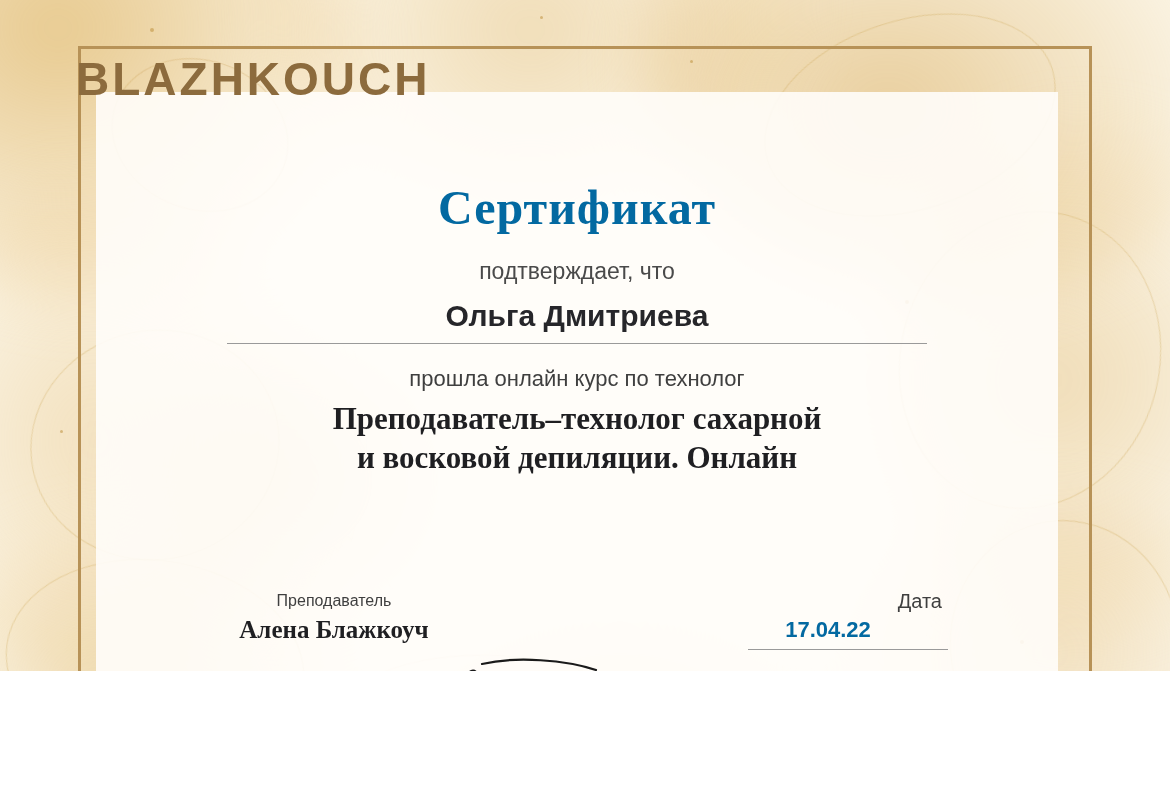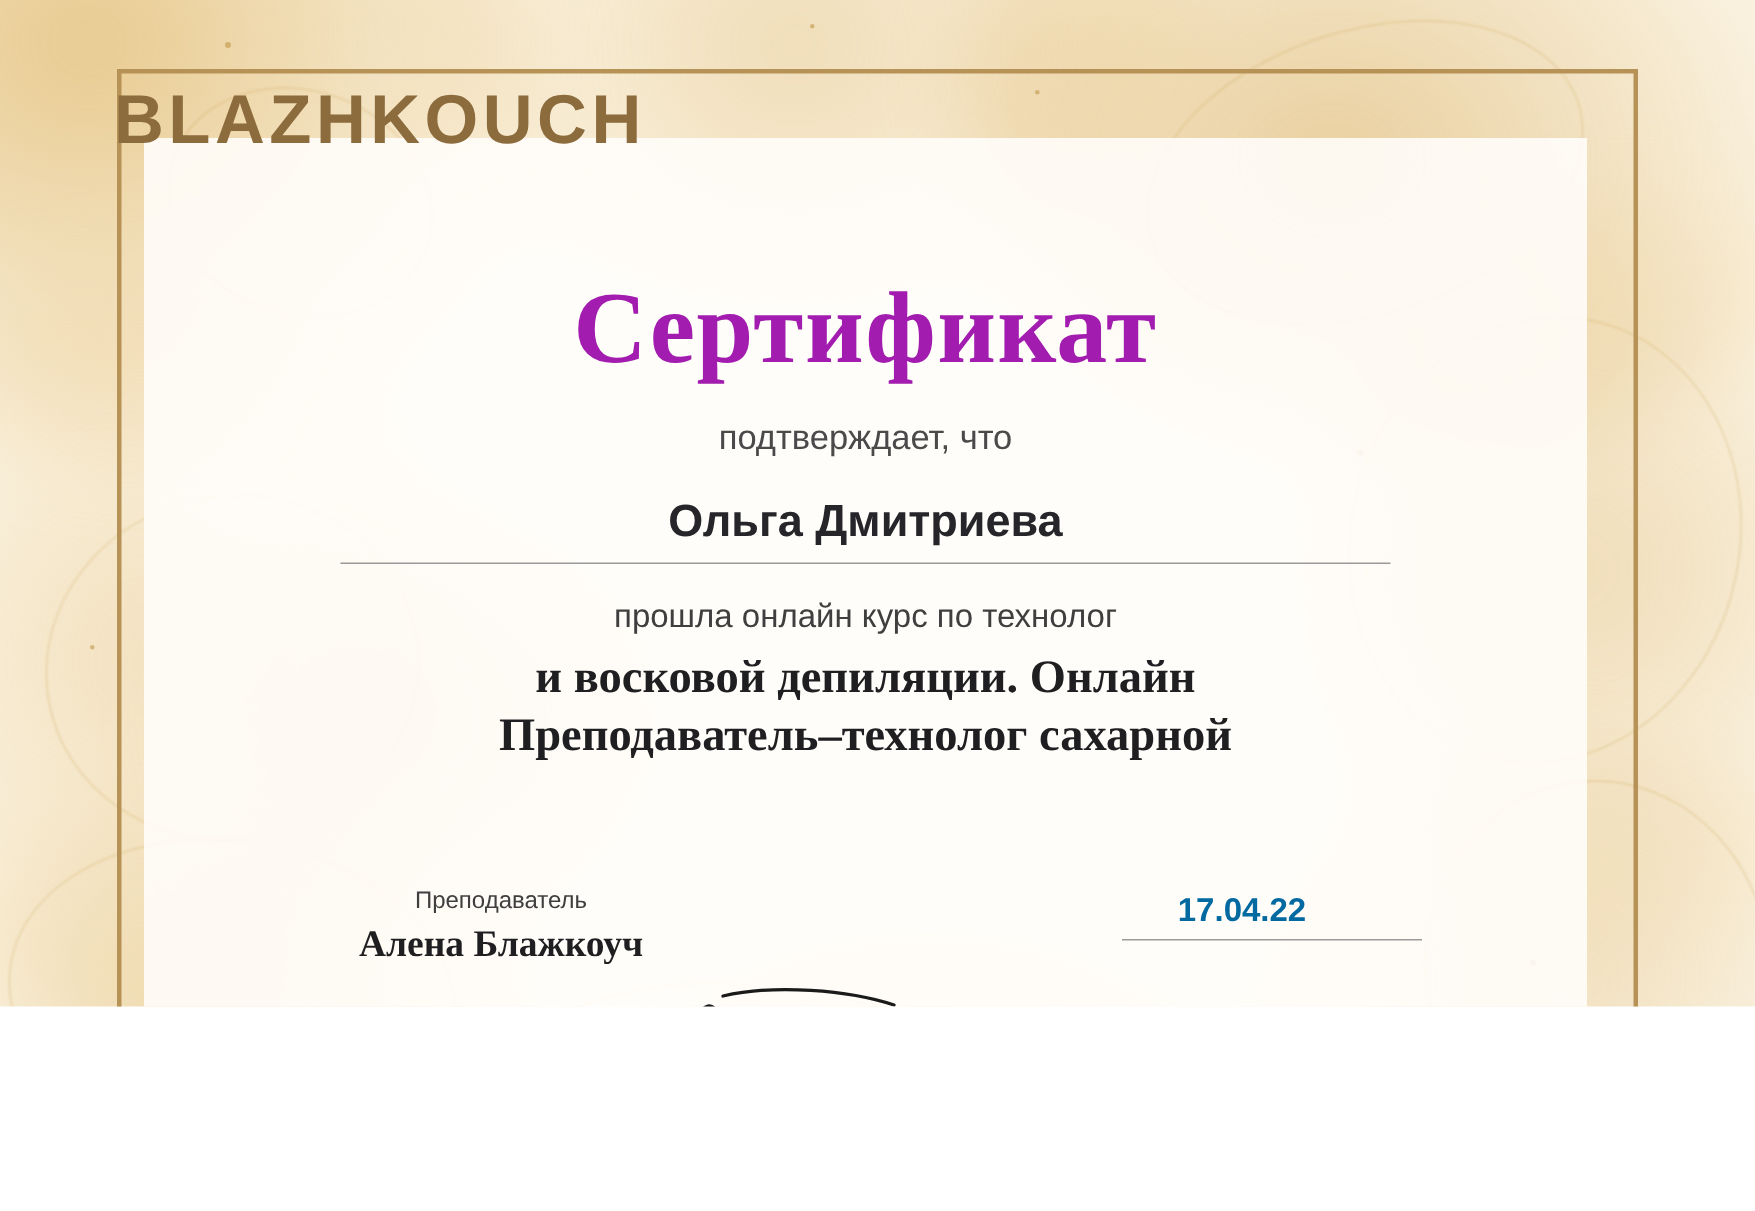--- a/index.html
+++ b/index.html
@@ -110,32 +110,32 @@
     left: 96px;
     top: 92px;
     width: 962px;
     height: 628px;
     text-align: center;
   }
   .title {
     margin-top: 92px;
     font-family: "Liberation Serif", serif;
     font-weight: bold;
-    font-size: 68px;
+    font-size: 48px;
     letter-spacing: 1px;
-    color: #a21caf;
+    color: #0369a1;
     line-height: 1;
   }
   .subtitle {
     margin-top: 26px;
     font-size: 23px;
     color: #4a4a4a;
   }
   .recipient-wrap {
-    margin: 26px auto 0;
+    margin: 14px auto 0;
     width: 700px;
   }
   .recipient {
     font-size: 30px;
     font-weight: bold;
     color: #26262a;
     padding-bottom: 10px;
   }
   .recipient-rule {
     height: 1px;
@@ -259,22 +259,22 @@
     <div class="title">Сертификат</div>
     <div class="subtitle">подтверждает, что</div>
 
     <div class="recipient-wrap">
       <div class="recipient">Ольга Дмитриева</div>
       <div class="recipient-rule"></div>
     </div>
 
     <div class="course-intro">прошла онлайн курс по технолог</div>
     <div class="course-name">
+      <div>Преподаватель–технолог сахарной</div>
       <div>и восковой депиляции. Онлайн</div>
-      <div>Преподаватель–технолог сахарной</div>
     </div>
 
     <div class="footer">
 
       <div class="teacher-block">
         <div class="teacher-label">Преподаватель</div>
         <div class="teacher-name">Алена Блажкоуч</div>
       </div>
 
       <div class="signature">
@@ -287,19 +287,20 @@
             <path d="M118 30 C112 54, 108 76, 114 76 C122 76, 130 56, 134 42"></path>
             <path d="M132 58 C140 46, 148 40, 150 48 C152 56, 142 64, 146 68 C150 72, 158 60, 162 50"></path>
             <path d="M158 54 C166 42, 174 36, 176 44 C178 52, 170 60, 174 66 C177 70, 186 62, 192 50"></path>
             <path d="M36 14 C70 6, 120 10, 150 20"></path>
             <path d="M26 102 C58 112, 110 110, 150 94"></path>
           </g>
         </svg>
       </div>
 
       <div class="date-block">
+        <div class="date-label">Дата</div>
         <div class="date-value">17.04.22</div>
         <div class="date-rule"></div>
       </div>
 
     </div>
   </div>
 </div>
 
 </body></html>

